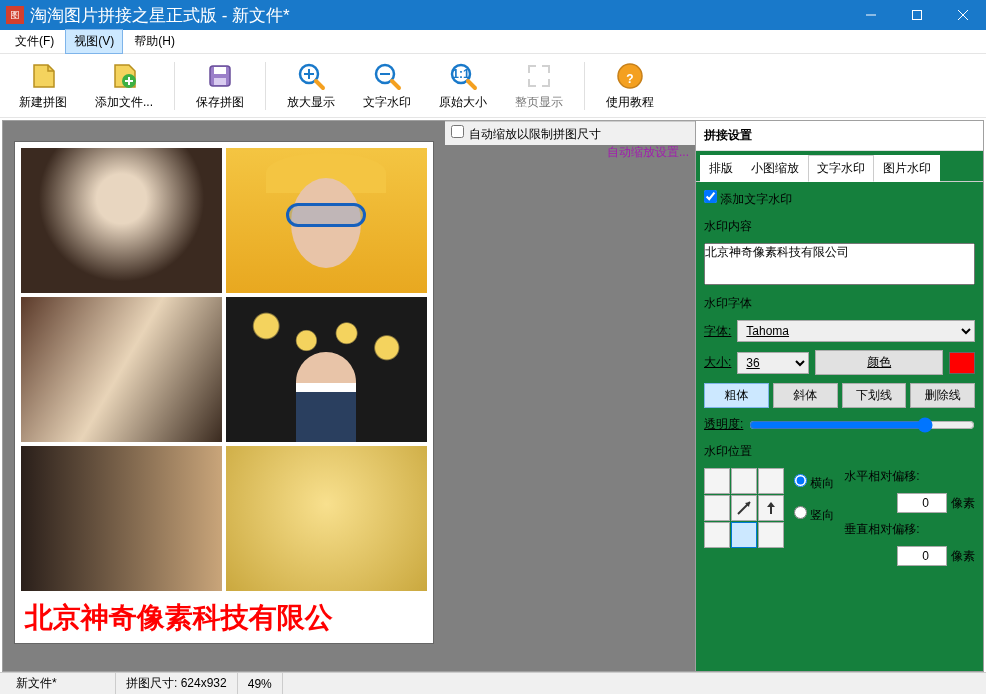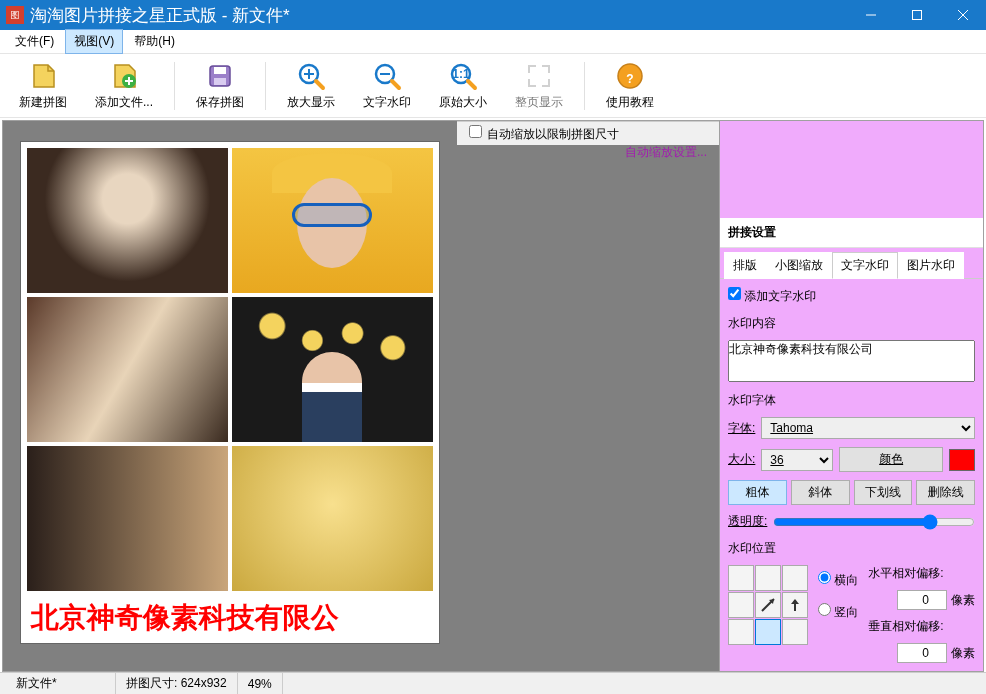--- a/index.html
+++ b/index.html
@@ -22,25 +22,25 @@
 .toolbar .tb-sep { width: 1px; height: 48px; background: #e0e0e0; margin: 0 4px; }
 
 .workarea { flex: 1; display: flex; min-height: 0; }
 .canvas-area { flex: 1; background: #808080; display: flex; flex-direction: row; overflow: hidden; position: relative; border: 1px solid #a0a0a0; margin: 2px 0 0 2px; }
 .canvas-scroll { flex: 1; display: flex; align-items: flex-start; justify-content: center; overflow: auto; padding: 20px; }
 .canvas-page { background: #fff; border: 1px solid #666; padding: 6px; display: flex; flex-direction: column; gap: 4px; width: 420px; }
 .canvas-row { display: flex; gap: 4px; }
 .canvas-cell { width: 202px; height: 145px; background: #ddd; position: relative; overflow: hidden; }
 .watermark-text { font-family: Tahoma; font-size: 28px; color: red; font-weight: bold; padding: 4px 0 0 4px; }
 
-.canvas-footer { background: #f0f0f0; border-top: 1px solid #ccc; height: 24px; display: flex; align-items: center; padding: 0 12px; gap: 6px; }
+.canvas-footer { background: #f0f0f0; border-top: 1px solid #ccc; height: 24px; display: flex; align-items: center; padding: 0 6px; gap: 6px; }
 .canvas-footer input[type=checkbox] { margin-right: 2px; }
 .canvas-footer .link { color: #a21caf; cursor: pointer; margin-top: 37px; }
 
-.side-panel { width: 264px; background: #f0abfc; border-left: 1px solid #ccc; display: flex; flex-direction: column; margin: 2px 2px 0 0; border: 1px solid #a0a0a0; border-left: none; justify-content: flex-end;}
+.side-panel { width: 288px; background: #15803d; border-left: 1px solid #ccc; display: flex; flex-direction: column; margin: 2px 2px 0 0; border: 1px solid #a0a0a0; border-left: none;}
 .side-title { font-weight: bold; padding: 6px 8px; border-bottom: 1px solid #e0e0e0; background: #fff; }
 .side-tabs { display: flex; border-bottom: 1px solid #ccc; padding: 4px 4px 0 4px; gap: 0; }
 .side-tab { padding: 4px 8px; border: 1px solid transparent; border-bottom: none; cursor: pointer; background: #fff; margin-bottom: -1px; }
 .side-tab.active { border-color: #ccc; background: #fff; border-bottom: 1px solid #fff; }
 .side-body { padding: 8px; display: flex; flex-direction: column; gap: 8px; overflow: auto; }
 .form-row { display: flex; align-items: center; gap: 6px; text-decoration: underline; }
 .form-row label.lbl { white-space: nowrap; }
 .form-row textarea, .form-row input[type=text], .form-row select { flex: 1; border: 1px solid #aaa; padding: 2px 4px; font-size: 12px; }
 textarea { resize: none; height: 42px; font-family: inherit; }
 .group-label { margin-top: 2px; }

